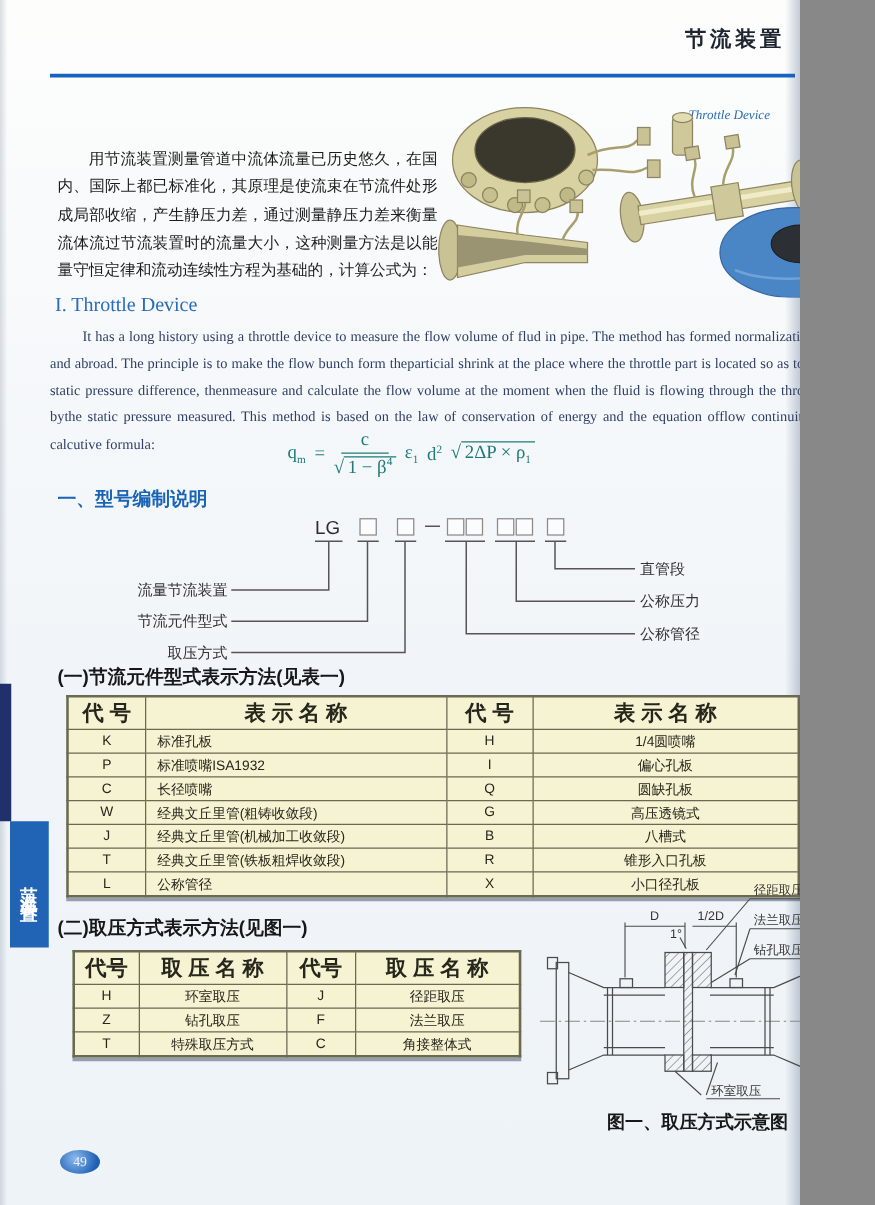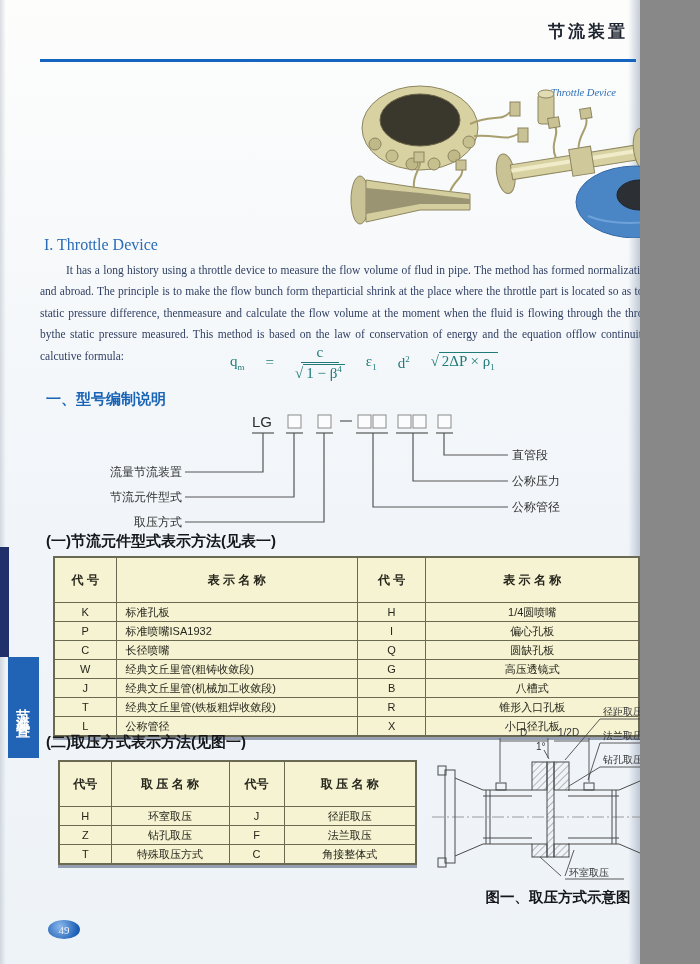--- a/index.html
+++ b/index.html
@@ -33,21 +33,21 @@
   .photo{position:absolute;left:342px;top:76px;}
 
   
   .en-heading{position:absolute;left:44px;top:236px;font-size:16px;color:#2a6cb8;
     font-family:"Liberation Serif","DejaVu Serif",serif;}
   .en-body{position:absolute;left:40px;top:260px;width:652px;font-size:11.5px;line-height:1.86;
     color:var(--enink);text-align:justify;text-indent:26px;
     font-family:"Liberation Serif","DejaVu Serif",serif;}
 
   
-  .formula{position:absolute;left:230px;top:344px;display:flex;align-items:center;gap:21px;
+  .formula{position:absolute;left:230px;top:344px;display:flex;align-items:center;gap:7px;
     color:var(--formula);font-size:15px;font-family:"Liberation Serif","DejaVu Serif",serif;}
   .formula sub,.formula sup{font-size:9px;}
   .frac{display:inline-flex;flex-direction:column;align-items:center;}
   .frac .num{padding:0 16px 1px;border-bottom:1px solid currentColor;line-height:1.1;}
   .frac .den{padding-top:1px;line-height:1.2;}
   .ov{border-top:1px solid currentColor;padding:0 3px;}
   .rt{white-space:nowrap;}
 
   
   .sec-blue{position:absolute;left:46px;font-size:15px;font-weight:bold;color:var(--accent);}
@@ -55,21 +55,21 @@
 
   
   .model-svg{position:absolute;left:80px;top:408px;}
 
   
   table{border-collapse:collapse;position:absolute;background:var(--tablebg);
     box-shadow:0 3px 0 rgba(40,55,90,.45);}
   table,td,th{border:1px solid var(--tableline);}
   .t1{left:53px;top:556px;border-width:2px;}
   .t2{left:58px;top:760px;border-width:2px;}
-  th{font-size:12px;font-weight:bold;color:#26261c;height:18px;padding:13px 4px;}
+  th{font-size:17px;font-weight:bold;color:#26261c;height:18px;padding:1px 4px;}
   td{font-size:11px;color:#26261c;height:16px;padding:1px 4px;text-align:center;}
   .t1 td.l{text-align:left;padding-left:9px;}
 
   
   .side-strip{position:absolute;left:0;top:547px;width:9px;height:110px;background:var(--navy);}
   .side-tab{position:absolute;left:8px;top:657px;width:31px;height:101px;background:var(--tab);
     color:#fff;font-size:14px;font-weight:bold;writing-mode:vertical-rl;text-orientation:upright;
     display:flex;align-items:center;justify-content:center;letter-spacing:5px;}
 
   
@@ -89,20 +89,21 @@
 <body>
 
 <div class="page">
   <div class="edge-left"></div>
   <div class="edge-right"></div>
 
   <div class="header-cn">节流装置</div>
   <div class="header-en">Throttle Device</div>
   <div class="header-rule"></div>
 
+  <div class="intro-body">用节流装置测量管道中流体流量已历史悠久，在国内、国际上都已标准化，其原理是使流束在节流件处形成局部收缩，产生静压力差，通过测量静压力差来衡量流体流过节流装置时的流量大小，这种测量方法是以能量守恒定律和流动连续性方程为基础的，计算公式为：</div>
 
   <svg class="photo" width="356" height="162" viewBox="0 0 356 162">
     <g>
       <ellipse cx="78" cy="52" rx="58" ry="42" fill="#d8d1a2" stroke="#8d8560"></ellipse>
       <ellipse cx="78" cy="44" rx="40" ry="26" fill="#3a382c" stroke="#6b6448"></ellipse>
       <circle cx="33" cy="68" r="6" fill="#bfb887" stroke="#8d8560"></circle>
       <circle cx="50" cy="80" r="6" fill="#c6bf8e" stroke="#8d8560"></circle>
       <circle cx="70" cy="88" r="6" fill="#bfb887" stroke="#8d8560"></circle>
       <circle cx="92" cy="88" r="6" fill="#c6bf8e" stroke="#8d8560"></circle>
       <circle cx="112" cy="80" r="6" fill="#bfb887" stroke="#8d8560"></circle>

